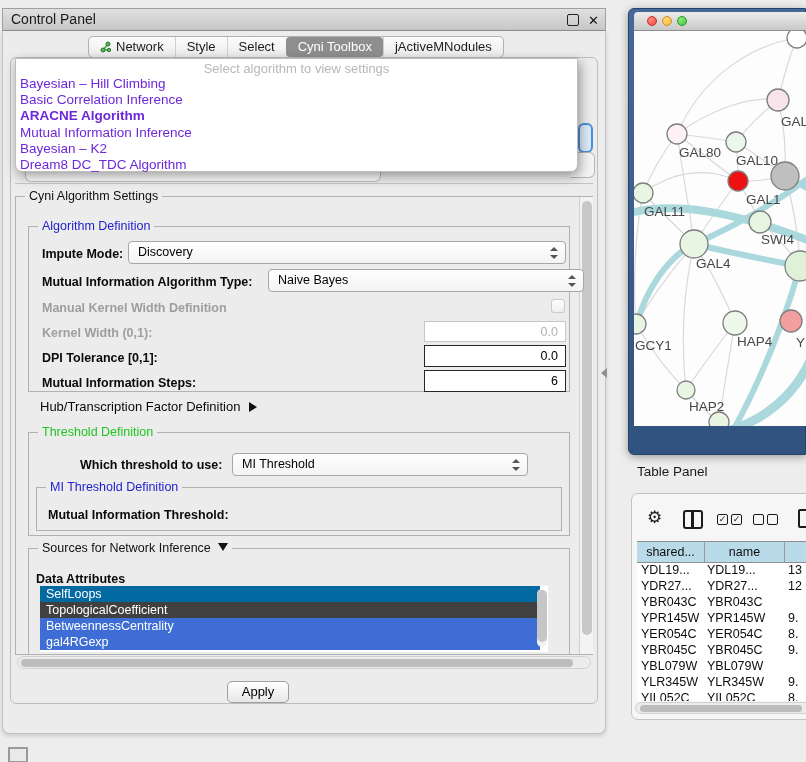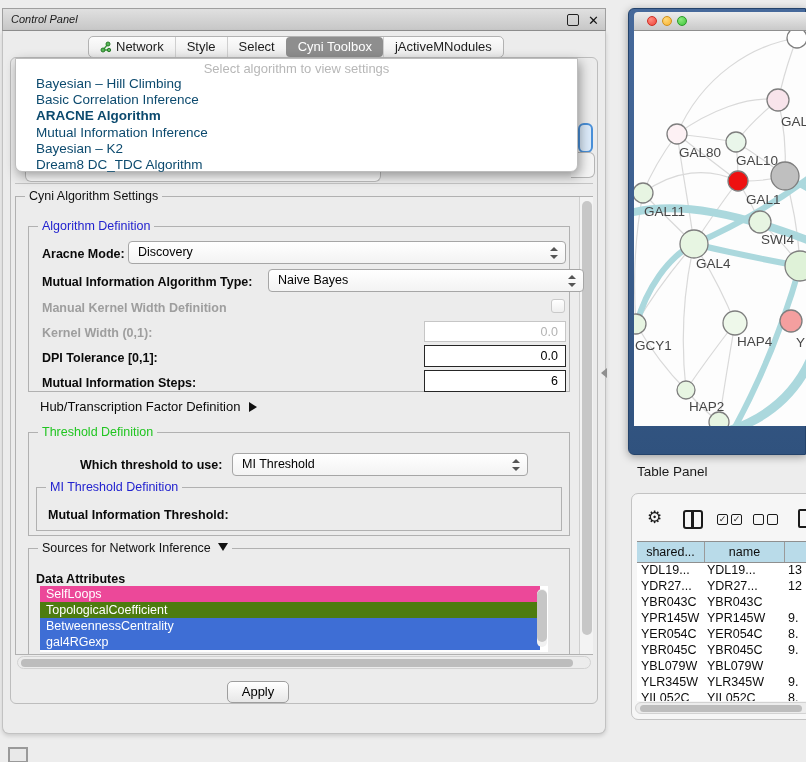--- a/index.html
+++ b/index.html
@@ -2,36 +2,36 @@
 <html><head>
 <meta charset="utf-8">
 <style>
   html,body{margin:0;padding:0;}
   #root{position:relative;width:806px;height:762px;background:#ededed;overflow:hidden;
         font-family:"Liberation Sans","DejaVu Sans",sans-serif;color:#111;}
   .abs{position:absolute;}
   
   .titlebar{left:2px;top:8px;width:604px;height:23px;background:linear-gradient(#e0e0e0,#c7c7c7);
             border:1px solid #9f9f9f;border-bottom-color:#8f8f8f;box-sizing:border-box;}
-  .titlebar .ttl{position:absolute;left:8px;top:0;line-height:21px;font-size:11px;color:#1a1a1a;font-style:italic;}
+  .titlebar .ttl{position:absolute;left:8px;top:0;line-height:21px;font-size:14px;color:#1a1a1a;}
   .float-btn{position:absolute;right:26px;top:5px;width:10px;height:10px;border:1.5px solid #222;border-radius:2px;background:transparent;}
   .close-btn{position:absolute;right:6px;top:1px;font-size:13px;font-weight:bold;color:#111;line-height:21px;}
   .cpbody{left:2px;top:31px;width:604px;height:703px;background:#ececec;border:1px solid #c2c2c2;border-top:none;
           border-radius:0 0 7px 7px;box-sizing:border-box;box-shadow:0 2px 4px rgba(0,0,0,.15);}
   
   .tabbar{display:flex;height:22px;border:1px solid #b2b2b2;border-radius:5px;
           background:linear-gradient(#fcfcfc,#ebebeb);overflow:hidden;box-sizing:border-box;}
   .tab{font-size:13px;line-height:20px;padding:0 11px;color:#1c1c1c;border-left:1px solid #cfcfcf;white-space:nowrap;display:flex;align-items:center;gap:4px;}
   .tab:first-child{border-left:none;}
   .tab.sel{background:#8e8e8e;color:#fff;border-radius:4px;border-left-color:transparent;}
   
   .popup{left:15px;top:58px;width:563px;height:114px;background:#fff;border:1px solid #bdbdbd;
          border-radius:0 0 7px 7px;box-shadow:2px 4px 12px rgba(0,0,0,.38);z-index:50;box-sizing:border-box;}
   .ph{width:100%;text-align:center;color:#b7b7b7;font-size:13px;line-height:15px;height:15px;}
-  .pitem{font-size:13.5px;line-height:16.2px;padding-left:20px;color:#0c4a6e;white-space:nowrap;}
+  .pitem{font-size:13.5px;line-height:16.2px;padding-left:4px;color:#6d28d9;white-space:nowrap;}
   .pitem.b{font-weight:bold;}
   
   .grp{border:1px solid #b1b1b1;box-sizing:border-box;}
   .gt{background:#ececec;padding:0 4px;font-size:12.5px;line-height:13px;white-space:nowrap;}
   .t-blue{color:#2222cf;} .t-green{color:#21c521;}
   .flabel{font-size:12.5px;font-weight:bold;color:#0a0a0a;white-space:nowrap;}
   .dis{color:#9e9e9e !important;}
   .combo{background:linear-gradient(#ffffff,#f3f3f3);border:1px solid #a6a6a6;border-radius:4px;box-sizing:border-box;}
   .combo .cv{position:absolute;left:9px;top:0;font-size:12.5px;line-height:21px;color:#000;}
   .step{position:absolute;right:7px;top:50%;margin-top:-7px;width:9px;height:14px;}
@@ -120,21 +120,21 @@
   <div class="abs grp" style="left:15px;top:196px;width:578px;height:459px;"></div>
   <div class="abs gt" style="left:25px;top:190px;">Cyni Algorithm Settings</div>
 
   <div class="abs vscroll" style="left:579px;top:197px;width:14px;height:457px;">
     <div class="vthumb" style="position:absolute;left:1.5px;top:4px;width:10px;height:434px;"></div>
   </div>
 
   <div class="abs grp" style="left:28px;top:226px;width:542px;height:166px;"></div>
   <div class="abs gt t-blue" style="left:38px;top:220px;">Algorithm Definition</div>
 
-  <div class="abs flabel" style="left:42px;top:247px;">Aracne Mode:</div>
+  <div class="abs flabel" style="left:42px;top:247px;">Impute Mode:</div>
   <div class="abs combo" style="left:128px;top:241px;width:438px;height:23px;">
     <span class="cv">Discovery</span>
     <span class="step"></span>
   </div>
 
   <div class="abs flabel" style="left:42px;top:275px;">Mutual Information Algorithm Type:</div>
   <div class="abs combo" style="left:268px;top:269px;width:316px;height:23px;">
     <span class="cv">Naive Bayes</span>
     <span class="step"></span>
   </div>
@@ -168,22 +168,22 @@
   <div class="abs gt t-blue" style="left:46px;top:481px;">MI Threshold Definition</div>
   <div class="abs flabel" style="left:48px;top:508px;">Mutual Information Threshold:</div>
 
   <div class="abs grp" style="left:28px;top:548px;width:542px;height:107px;"></div>
   <div class="abs gt" style="left:38px;top:542px;">
     <span>Sources for Network Inference</span><span class="tri-d"></span>
   </div>
   <div class="abs flabel" style="left:36px;top:566px;margin-top:6px;">Data Attributes</div>
 
   <div class="abs" style="left:40px;top:586px;width:508px;height:66px;background:#fff;overflow:hidden;">
-    <div class="attr" style="width:494px;background:#ec4899;">SelfLoops</div>
-    <div class="attr" style="width:494px;background:#4d7c0f;">TopologicalCoefficient</div>
+    <div class="attr" style="width:494px;background:#0369a1;">SelfLoops</div>
+    <div class="attr" style="width:494px;background:#404040;">TopologicalCoefficient</div>
     <div class="attr" style="width:494px;background:#3e6ed5;">BetweennessCentrality</div>
     <div class="attr" style="width:494px;background:#3e6ed5;">gal4RGexp</div>
     <div style="position:absolute;right:1px;top:3px;width:10px;height:58px;background:#f1f1f1;border-radius:5px;">
       <div style="position:absolute;left:0;top:1px;width:10px;height:52px;background:#c6c6c6;border-radius:5px;"></div>
     </div>
   </div>
 
   <div class="abs hscroll" style="left:17px;top:656px;width:574px;height:13px;">
     <div class="hthumb" style="position:absolute;left:3px;top:2px;width:552px;height:8px;"></div>
   </div>

